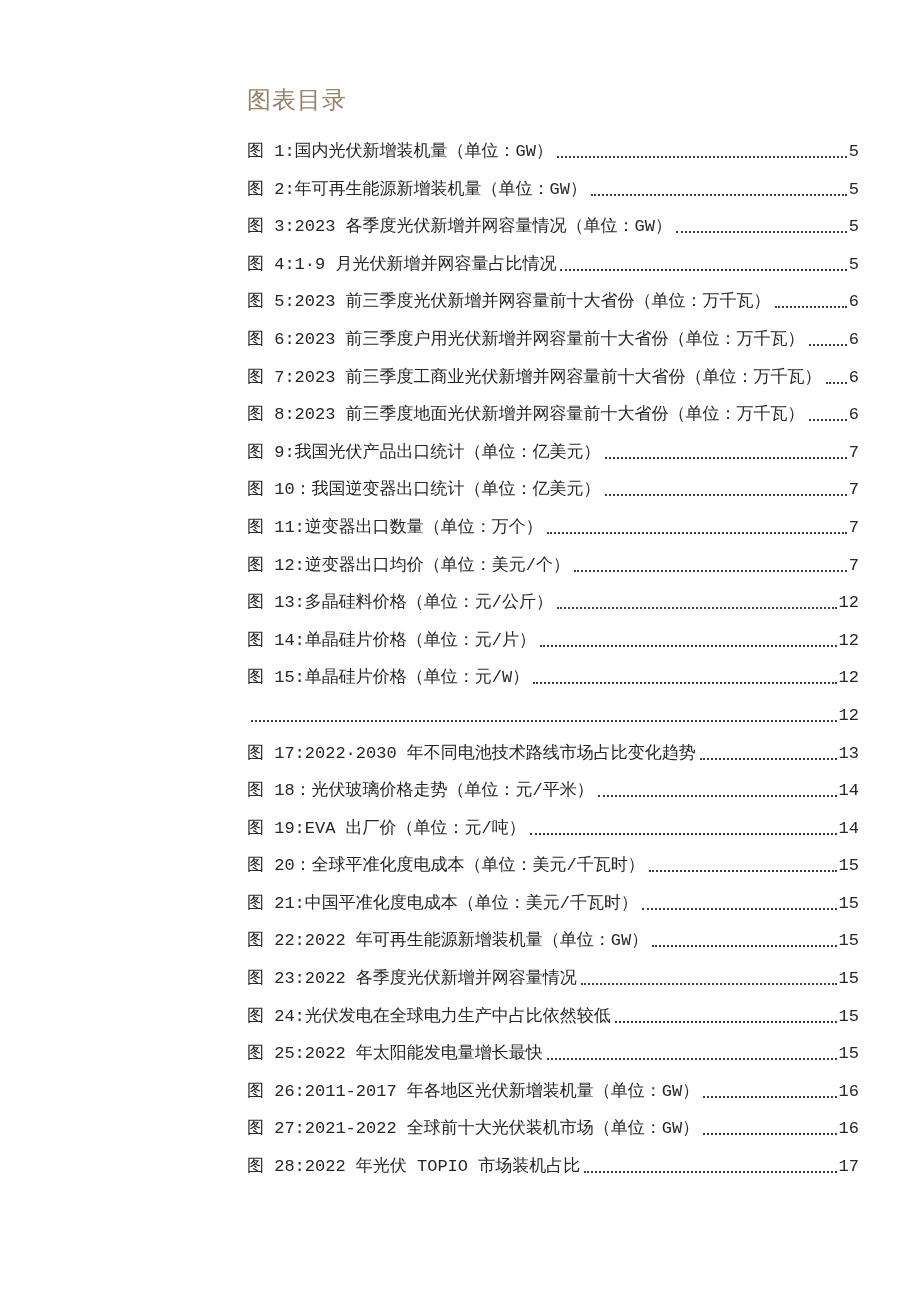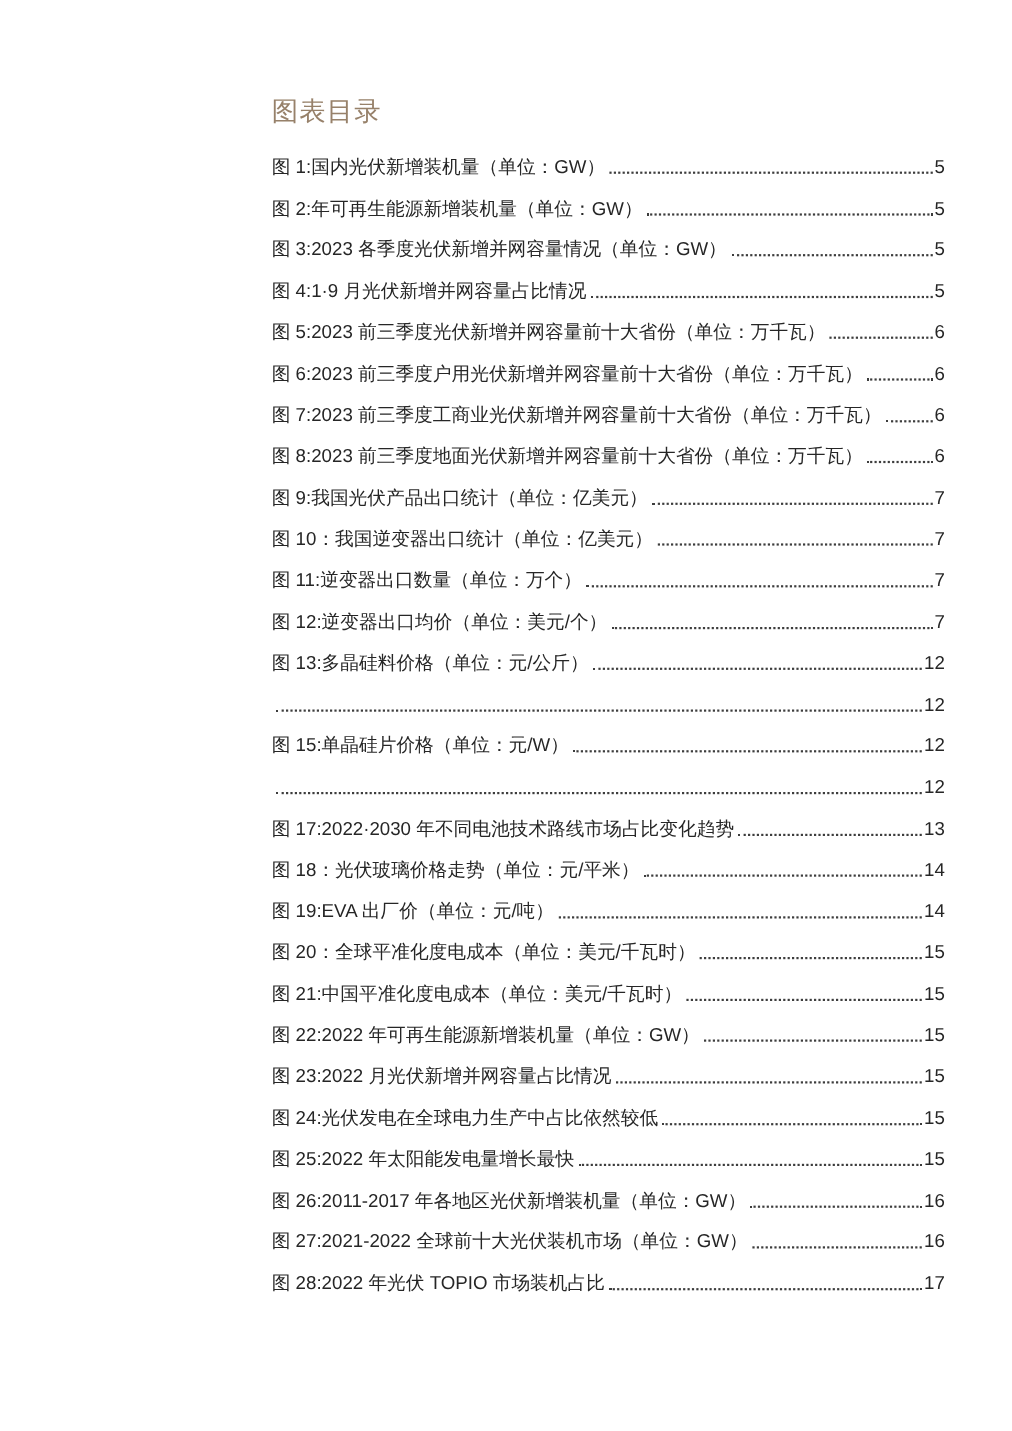--- a/index.html
+++ b/index.html
@@ -6,21 +6,21 @@
     margin: 0;
     padding: 0;
     background: #ffffff;
   }
   .page {
     position: relative;
     width: 920px;
     height: 1301px;
     background: #ffffff;
     overflow: hidden;
-    font-family: Liberation Sans, sans-serif;
+    font-family: Liberation Mono, monospace;
   }
   .content {
     position: absolute;
     left: 247px;
     top: 88px;
     width: 612px;
   }
   .toc-title {
     font-size: 24px;
     line-height: 28px;
@@ -137,20 +137,21 @@
     <span class="toc-page">7</span>
   </div>
 
   <div class="toc-row">
     <span class="toc-label">图 13:多晶硅料价格（单位：元/公斤）</span>
     <span class="leader"></span>
     <span class="toc-page">12</span>
   </div>
 
   <div class="toc-row">
+    <span class="toc-label">图 14:单晶硅片价格（单位：元/片）</span>
     <span class="leader"></span>
     <span class="toc-page">12</span>
   </div>
 
   <div class="toc-row">
     <span class="toc-label">图 15:单晶硅片价格（单位：元/W）</span>
     <span class="leader"></span>
     <span class="toc-page">12</span>
   </div>
 
@@ -189,21 +190,21 @@
     <span class="toc-page">15</span>
   </div>
 
   <div class="toc-row">
     <span class="toc-label">图 22:2022 年可再生能源新增装机量（单位：GW）</span>
     <span class="leader"></span>
     <span class="toc-page">15</span>
   </div>
 
   <div class="toc-row">
-    <span class="toc-label">图 23:2022 月光伏新增并网容量占比情况</span>
+    <span class="toc-label">图 23:2022 各季度光伏新增并网容量情况</span>
     <span class="leader"></span>
     <span class="toc-page">15</span>
   </div>
 
   <div class="toc-row">
     <span class="toc-label">图 24:光伏发电在全球电力生产中占比依然较低</span>
     <span class="leader"></span>
     <span class="toc-page">15</span>
   </div>
 

